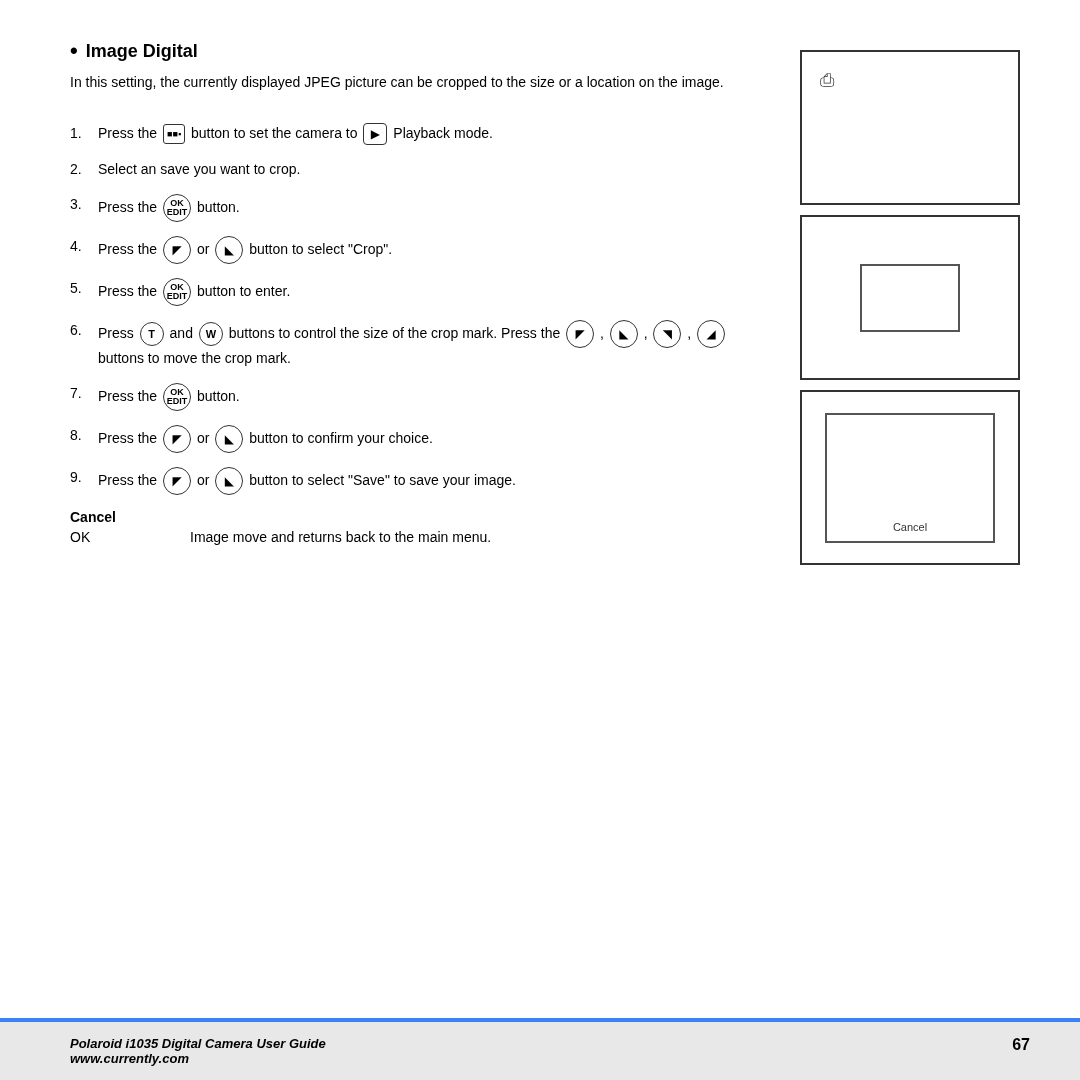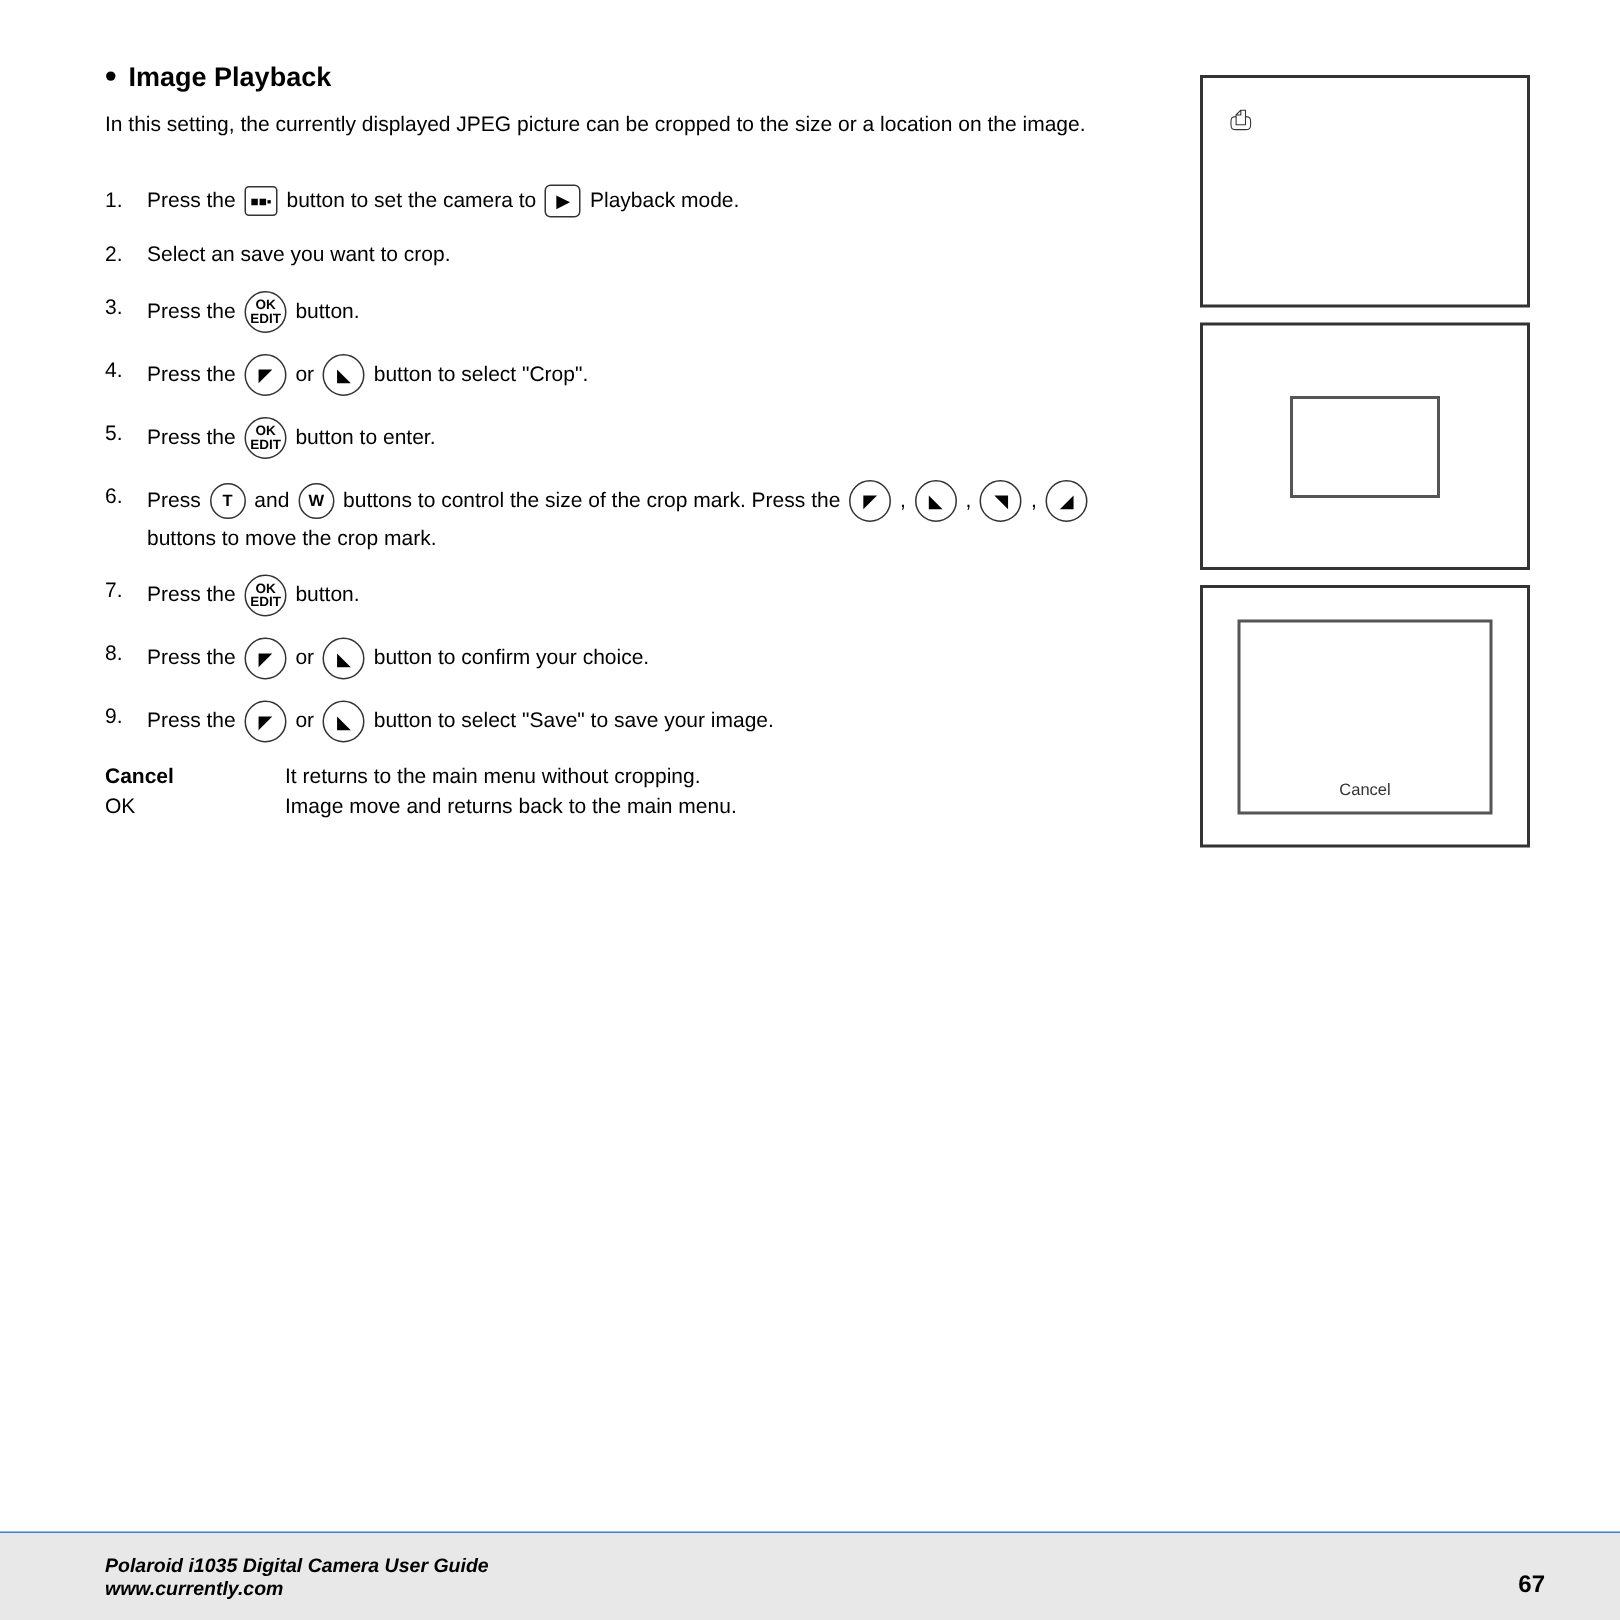--- a/index.html
+++ b/index.html
@@ -190,22 +190,22 @@
       font-size: 11px;
       color: #333;
     }
 
     
     .footer {
       background: #e8e8e8;
       padding: 14px 50px 14px 70px;
       display: flex;
       justify-content: space-between;
-      align-items: flex-end;
-      border-top: 1px solid #3b82f6;
+      align-items: flex-start;
+      border-top: 4px solid #3b82f6;
     }
     .footer-left {
       font-size: 13px;
     }
     .footer-left .guide-title {
       font-weight: bold;
       font-style: italic;
     }
     .footer-left .website {
       font-weight: bold;
@@ -238,21 +238,21 @@
 </head>
 <body>
 
 <div class="page">
   <div class="main-content">
 
     <div class="left-column">
 
       <div class="section-title">
         <span class="bullet">•</span>
-        <span>Image Playback</span>
+        <span>Image Digital</span>
       </div>
 
       <p class="intro-text">In this setting, the currently displayed JPEG picture can be cropped to the size or a location on the image.</p>
 
       <ol class="steps-list">
 
         <li>
           <span class="step-num">1.</span>
           <span class="step-content">
             Press the <span class="btn-mode">■■▪</span> button to set the camera to
@@ -322,21 +322,20 @@
           <span class="step-content">
             Press the <span class="btn-nav">◤</span> <span>or</span> <span class="btn-nav">◣</span> button to select "Save" to save your image.
           </span>
         </li>
 
       </ol>
 
       <div class="cancel-ok-section">
         <div class="cancel-ok-row">
           <span class="cancel-ok-key">Cancel</span>
-          <span class="cancel-ok-val">It returns to the main menu without cropping.</span>
         </div>
         <div class="cancel-ok-row">
           <span class="cancel-ok-key normal">OK</span>
           <span class="cancel-ok-val">Image move and returns back to the main menu.</span>
         </div>
       </div>
 
     </div>
 
     <div class="right-column">

